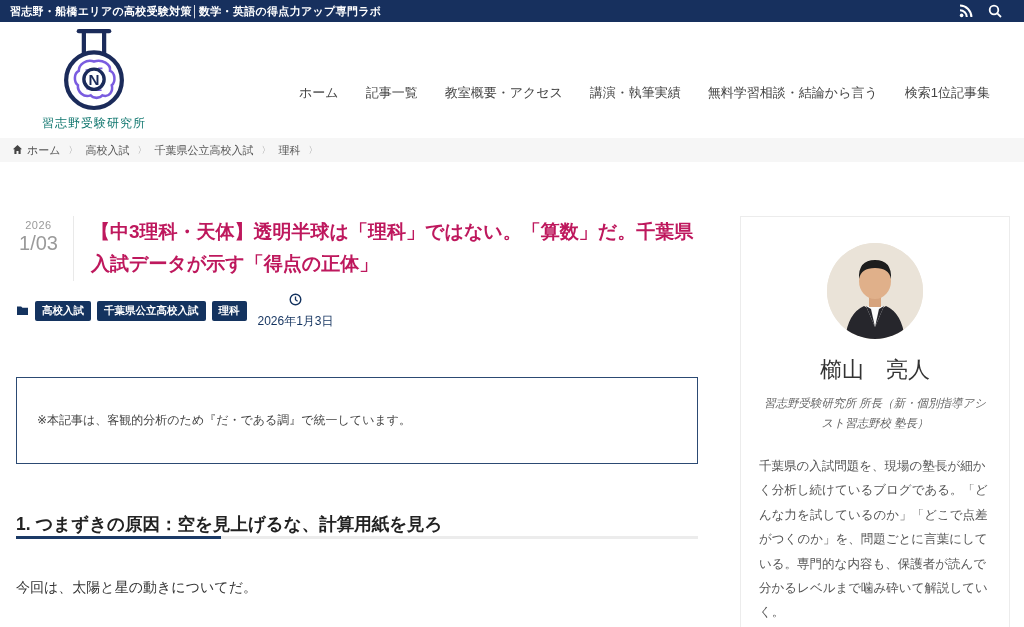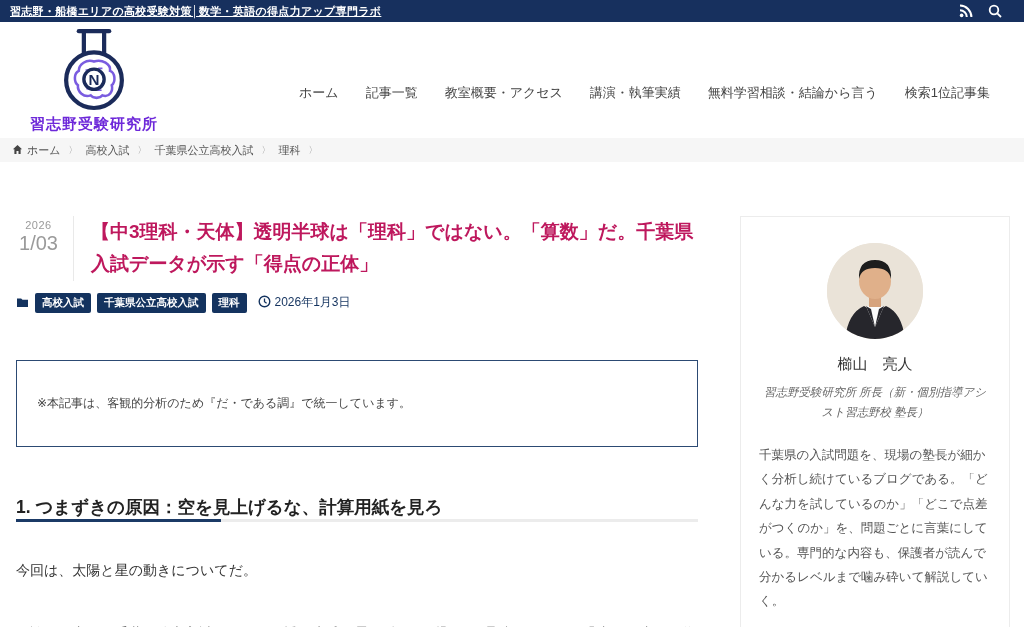--- a/index.html
+++ b/index.html
@@ -3,29 +3,29 @@
 <meta charset="utf-8">
 <style>
   * { margin:0; padding:0; box-sizing:border-box; }
   html,body { width:1024px; height:627px; overflow:hidden; background:#fff;
     font-family:"Liberation Sans","DejaVu Sans",sans-serif; }
   a { text-decoration:none; color:inherit; cursor:pointer; }
 
   
   .topbar { height:22px; background:#17305e; color:#fff; display:flex;
     align-items:center; padding:0 10px; }
-  .tagline { font-size:11px; font-weight:bold; letter-spacing:.3px;text-decoration:underline; }
+  .tagline { font-size:11px; font-weight:bold; letter-spacing:.3px; }
   .topbar-icons { margin-left:auto; display:flex; align-items:center; gap:15px; padding-right:12px; }
   .topbar-icons svg { display:block; }
 
   
   .header { height:116px; position:relative; background:#fff; }
   .logo { position:absolute; left:26px; top:5px; width:136px; text-align:center; }
   .logo svg { display:block; margin:0 auto; }
-  .site-name { font-size:15px; font-weight:bold; color:#6d28d9; letter-spacing:1px; margin-top:2px; }
+  .site-name { font-size:12px; font-weight:normal; color:#0f766e; letter-spacing:1px; margin-top:2px; }
   .nav { position:absolute; right:34px; top:62px; display:flex; gap:27px; }
   .nav a { font-size:13px; color:#444; }
 
   
   .breadcrumb { height:24px; background:#f6f6f6; display:flex; align-items:center;
     padding:0 12px; font-size:11px; color:#555; gap:8px; }
   .breadcrumb a { display:flex; align-items:center; gap:4px; color:#555; }
   .crumb-sep { color:#9a9a9a; font-size:9px; }
 
   
@@ -37,38 +37,38 @@
   .date-block { width:58px; flex-shrink:0; text-align:center; color:#9a9a9a;
     padding:3px 12px 0 0; border-right:1px solid #e9e9e9; margin-right:17px; }
   .date-year { font-size:11px; letter-spacing:.5px; }
   .date-day { font-size:20px; line-height:1.2; }
   h1.title { font-size:19px; line-height:1.7; color:#be185d; font-weight:bold; }
 
   .meta-row { display:flex; align-items:center; gap:6px; margin-top:12px; }
   .tag { background:#14335f; color:#fff; font-size:10.5px; font-weight:bold;
     padding:3px 7px; border-radius:2px; }
   .pub-date { display:flex; align-items:center; gap:4px; color:#14335f;
-    font-size:12px; margin-left:5px; }
+    font-size:12px; margin-left:5px;flex-direction:column; }
 
   .notice { margin-top:47px; border:1px solid #2c4a73; padding:34px 20px;
     font-size:12px; color:#444; }
 
   .section-heading { margin-top:48px; font-size:17.5px; font-weight:bold; color:#222;
     padding-bottom:0; border-bottom:3px solid #ececec; position:relative; }
   .section-heading::after { content:""; position:absolute; left:0; bottom:-3px;
     width:30%; height:3px; background:#1b3a66; }
 
   p.body-text { font-size:14px; color:#333; line-height:2.15; margin-top:33px; }
 
   
   .sidebar { width:270px; flex-shrink:0; border:1px solid #ececec;
     padding:26px 18px 30px; height:800px; }
   .avatar { width:96px; height:96px; border-radius:50%; overflow:hidden;
     margin:0 auto; display:block; background:#eae3d8; }
-  .profile-name { text-align:center; font-size:15px; color:#333; margin-top:16px; }
+  .profile-name { text-align:center; font-size:22px; color:#333; margin-top:16px; }
   .profile-role { text-align:center; font-size:11.5px; color:#666;
     line-height:1.7; margin-top:9px;font-style:italic; }
   .bio { font-size:12.5px; color:#555; line-height:1.95; margin-top:21px; }
 </style>
 </head>
 <body>
 
 <div class="topbar">
   <span class="tagline">習志野・船橋エリアの高校受験対策│数学・英語の得点力アップ専門ラボ</span>
   <span class="topbar-icons">

